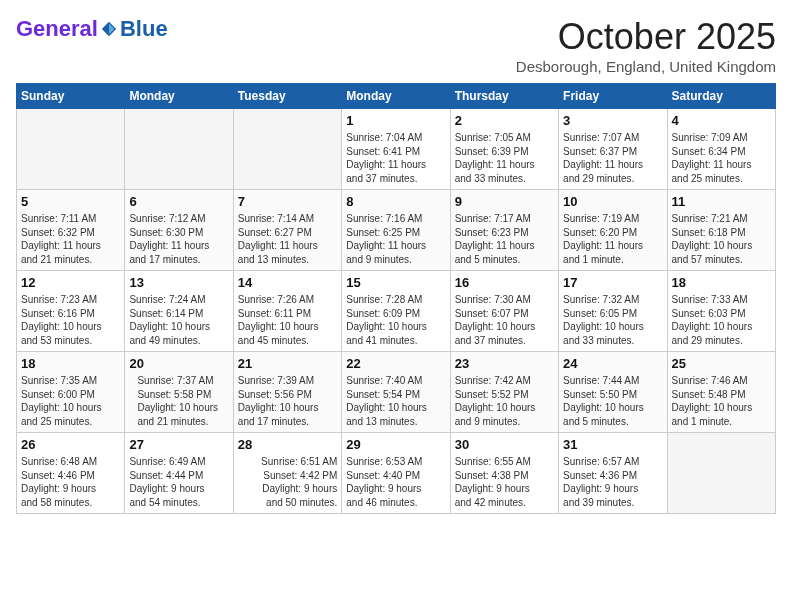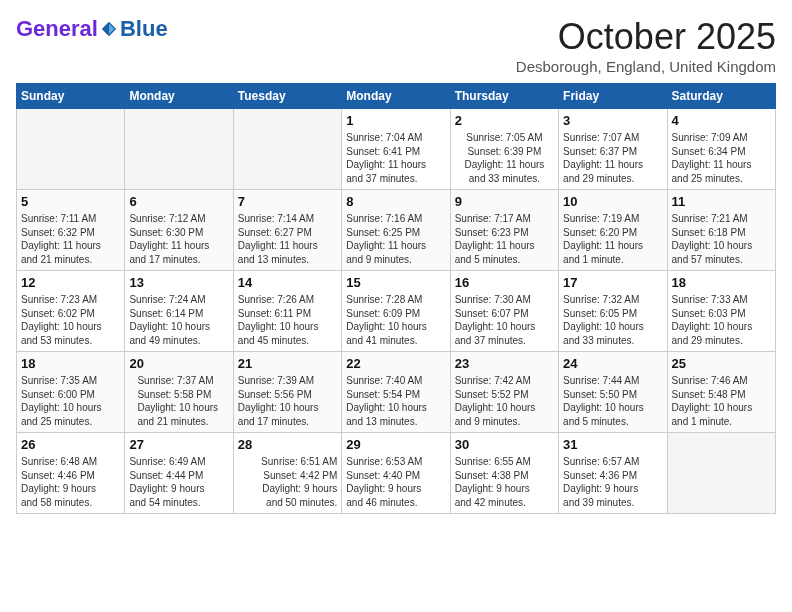--- a/index.html
+++ b/index.html
@@ -130,21 +130,21 @@
         <td class="empty-cell"></td>
         <td>
           <div class="day-num">1</div>
           <div class="day-info" style="white-space: pre-line;">Sunrise: 7:04 AM
 Sunset: 6:41 PM
 Daylight: 11 hours
 and 37 minutes.</div>
         </td>
         <td>
           <div class="day-num">2</div>
-          <div class="day-info" style="white-space: pre-line; text-align: center;">Sunrise: 7:05 AM
+          <div class="day-info" style="white-space: pre-line;">Sunrise: 7:05 AM
 Sunset: 6:39 PM
 Daylight: 11 hours
 and 33 minutes.</div>
         </td>
         <td>
           <div class="day-num">3</div>
           <div class="day-info" style="white-space: pre-line;">Sunrise: 7:07 AM
 Sunset: 6:37 PM
 Daylight: 11 hours
 and 29 minutes.</div>
@@ -205,21 +205,21 @@
           <div class="day-info" style="white-space: pre-line;">Sunrise: 7:21 AM
 Sunset: 6:18 PM
 Daylight: 10 hours
 and 57 minutes.</div>
         </td>
       </tr>
       <tr>
         <td>
           <div class="day-num">12</div>
           <div class="day-info" style="white-space: pre-line;">Sunrise: 7:23 AM
-Sunset: 6:02 PM
+Sunset: 6:16 PM
 Daylight: 10 hours
 and 53 minutes.</div>
         </td>
         <td>
           <div class="day-num">13</div>
           <div class="day-info" style="white-space: pre-line;">Sunrise: 7:24 AM
 Sunset: 6:14 PM
 Daylight: 10 hours
 and 49 minutes.</div>
         </td>

